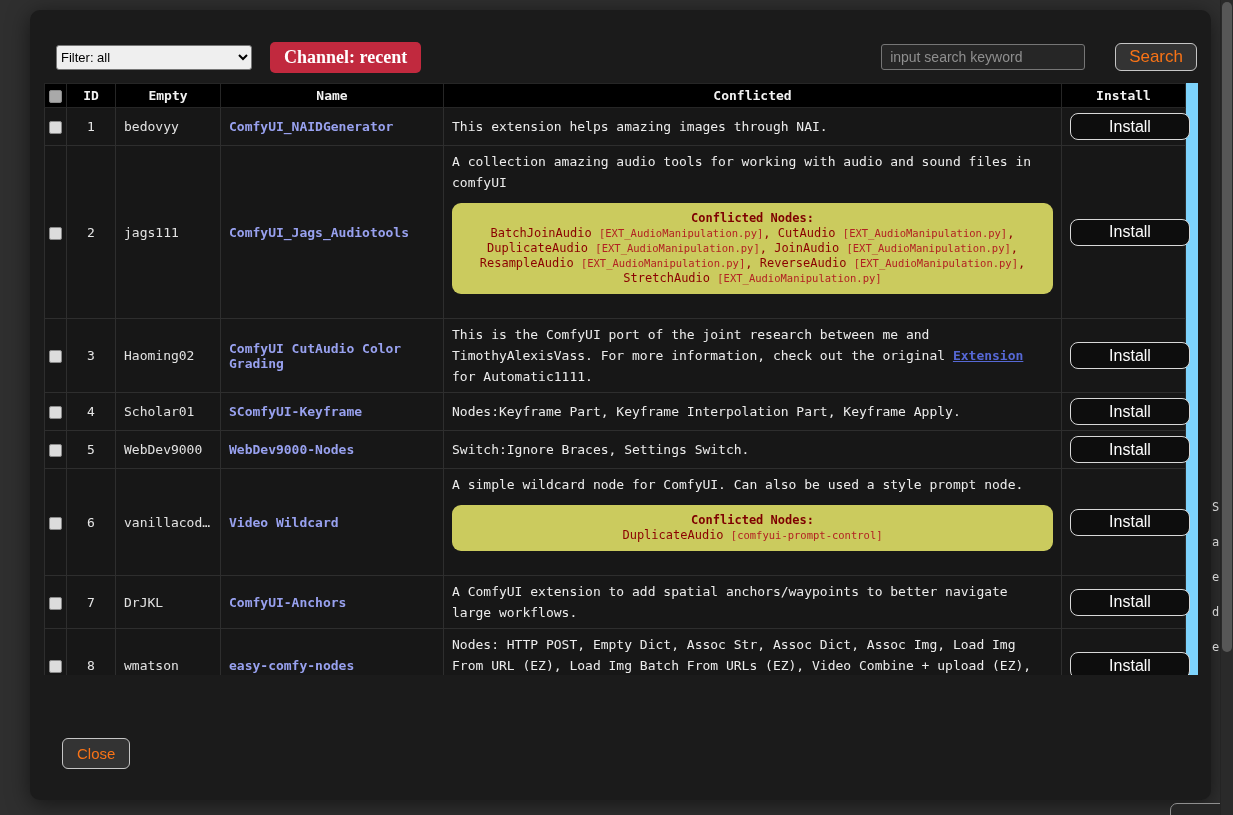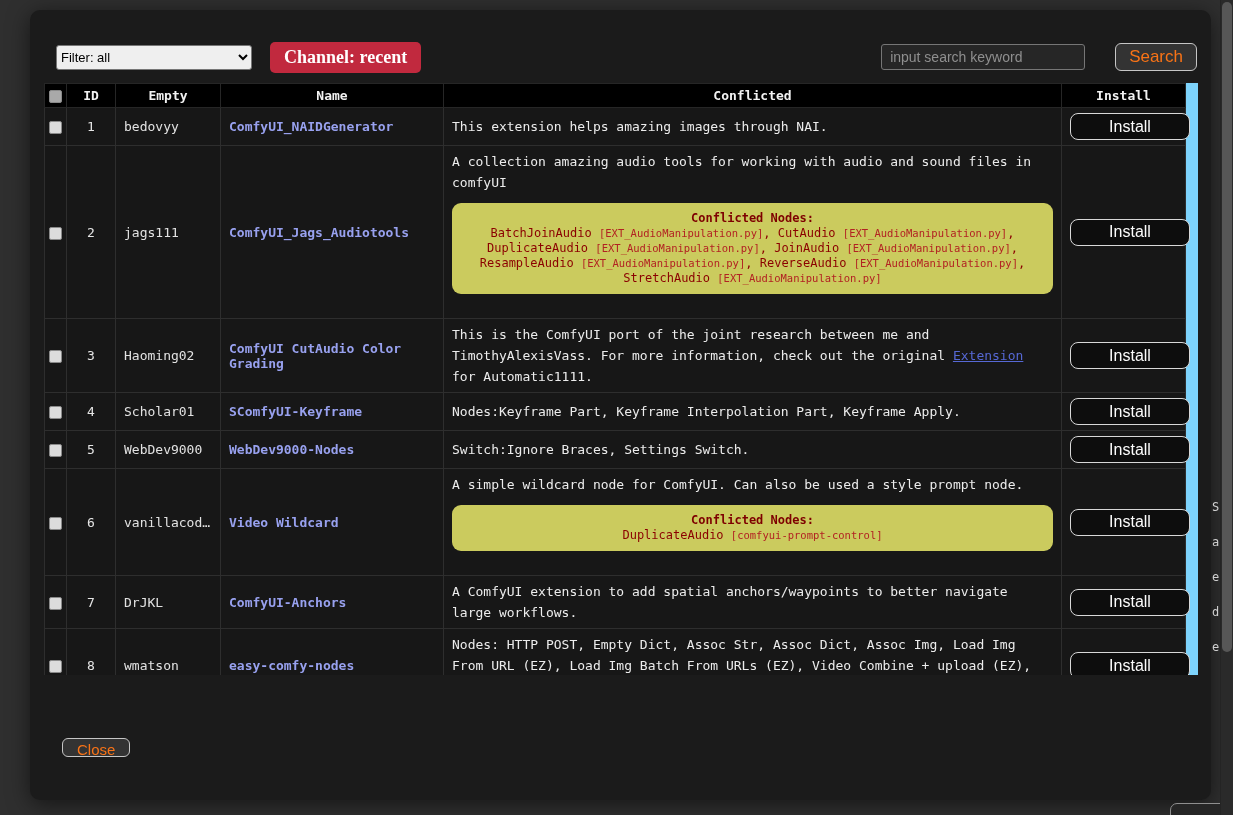--- a/index.html
+++ b/index.html
@@ -46,21 +46,21 @@
     color: #ddd; font-size: 14px; padding: 0 8px;
     font-family: "Liberation Sans", sans-serif;
   }
   .search-input::placeholder { color: #8f8f8f; }
   .btn {
     background: #333; color: #f97316;
     border: 1px solid #c6c6c6; border-radius: 6px;
     font-family: "Liberation Sans", sans-serif; cursor: pointer; margin-left: 20px;
   }
   .search-btn { font-size: 17px; height: 28px; padding: 2px 13px; }
-  .close-btn { position: absolute; left: 12px; top: 728px; font-size: 15px; height: 19px; padding: 2px 14px; }
+  .close-btn { position: absolute; left: 12px; top: 728px; font-size: 15px; height: 31px; padding: 2px 14px; }
 
   
   .table-wrap {
     position: absolute; left: 14px; top: 73px;
     width: 1154px; height: 592px;
     overflow-y: scroll; overflow-x: hidden;
     background: #7dd3fc;
   }
   .table-wrap::-webkit-scrollbar { width: 13px; }
   .table-wrap::-webkit-scrollbar-track { background: #1f1f1f; }
@@ -75,21 +75,21 @@
   td {
     border: 1px solid #2e2e2e; background: #171717;
     color: #e6e6e6; font-size: 13px; vertical-align: middle;
     padding: 5px 8px;
   }
   .cell-select, .cell-id { text-align: center; padding: 5px 2px; }
   .cell-author { white-space: nowrap; overflow: hidden; text-overflow: ellipsis; color: #e2e2e2; }
   .cell-name { font-weight: bold; }
   .name-link { color: var(--name-link); text-decoration: none; cursor: pointer; }
   .cell-desc { line-height: 21px; color: #ececec; }
-  .desc-link { color: var(--desc-link); text-decoration: underline; cursor: pointer; }
+  .desc-link { color: var(--desc-link); text-decoration: underline; cursor: pointer; font-weight: bold; }
   .cell-install { text-align: center; }
 
   .install-btn {
     width: 120px; height: 27px;
     background: #0d0d0d; color: #fcfcfc;
     border: 1px solid #d8d8d8; border-radius: 8px;
     font-family: "Liberation Sans", sans-serif; font-size: 16px; cursor: pointer;
   }
 
   .conflict-box {

